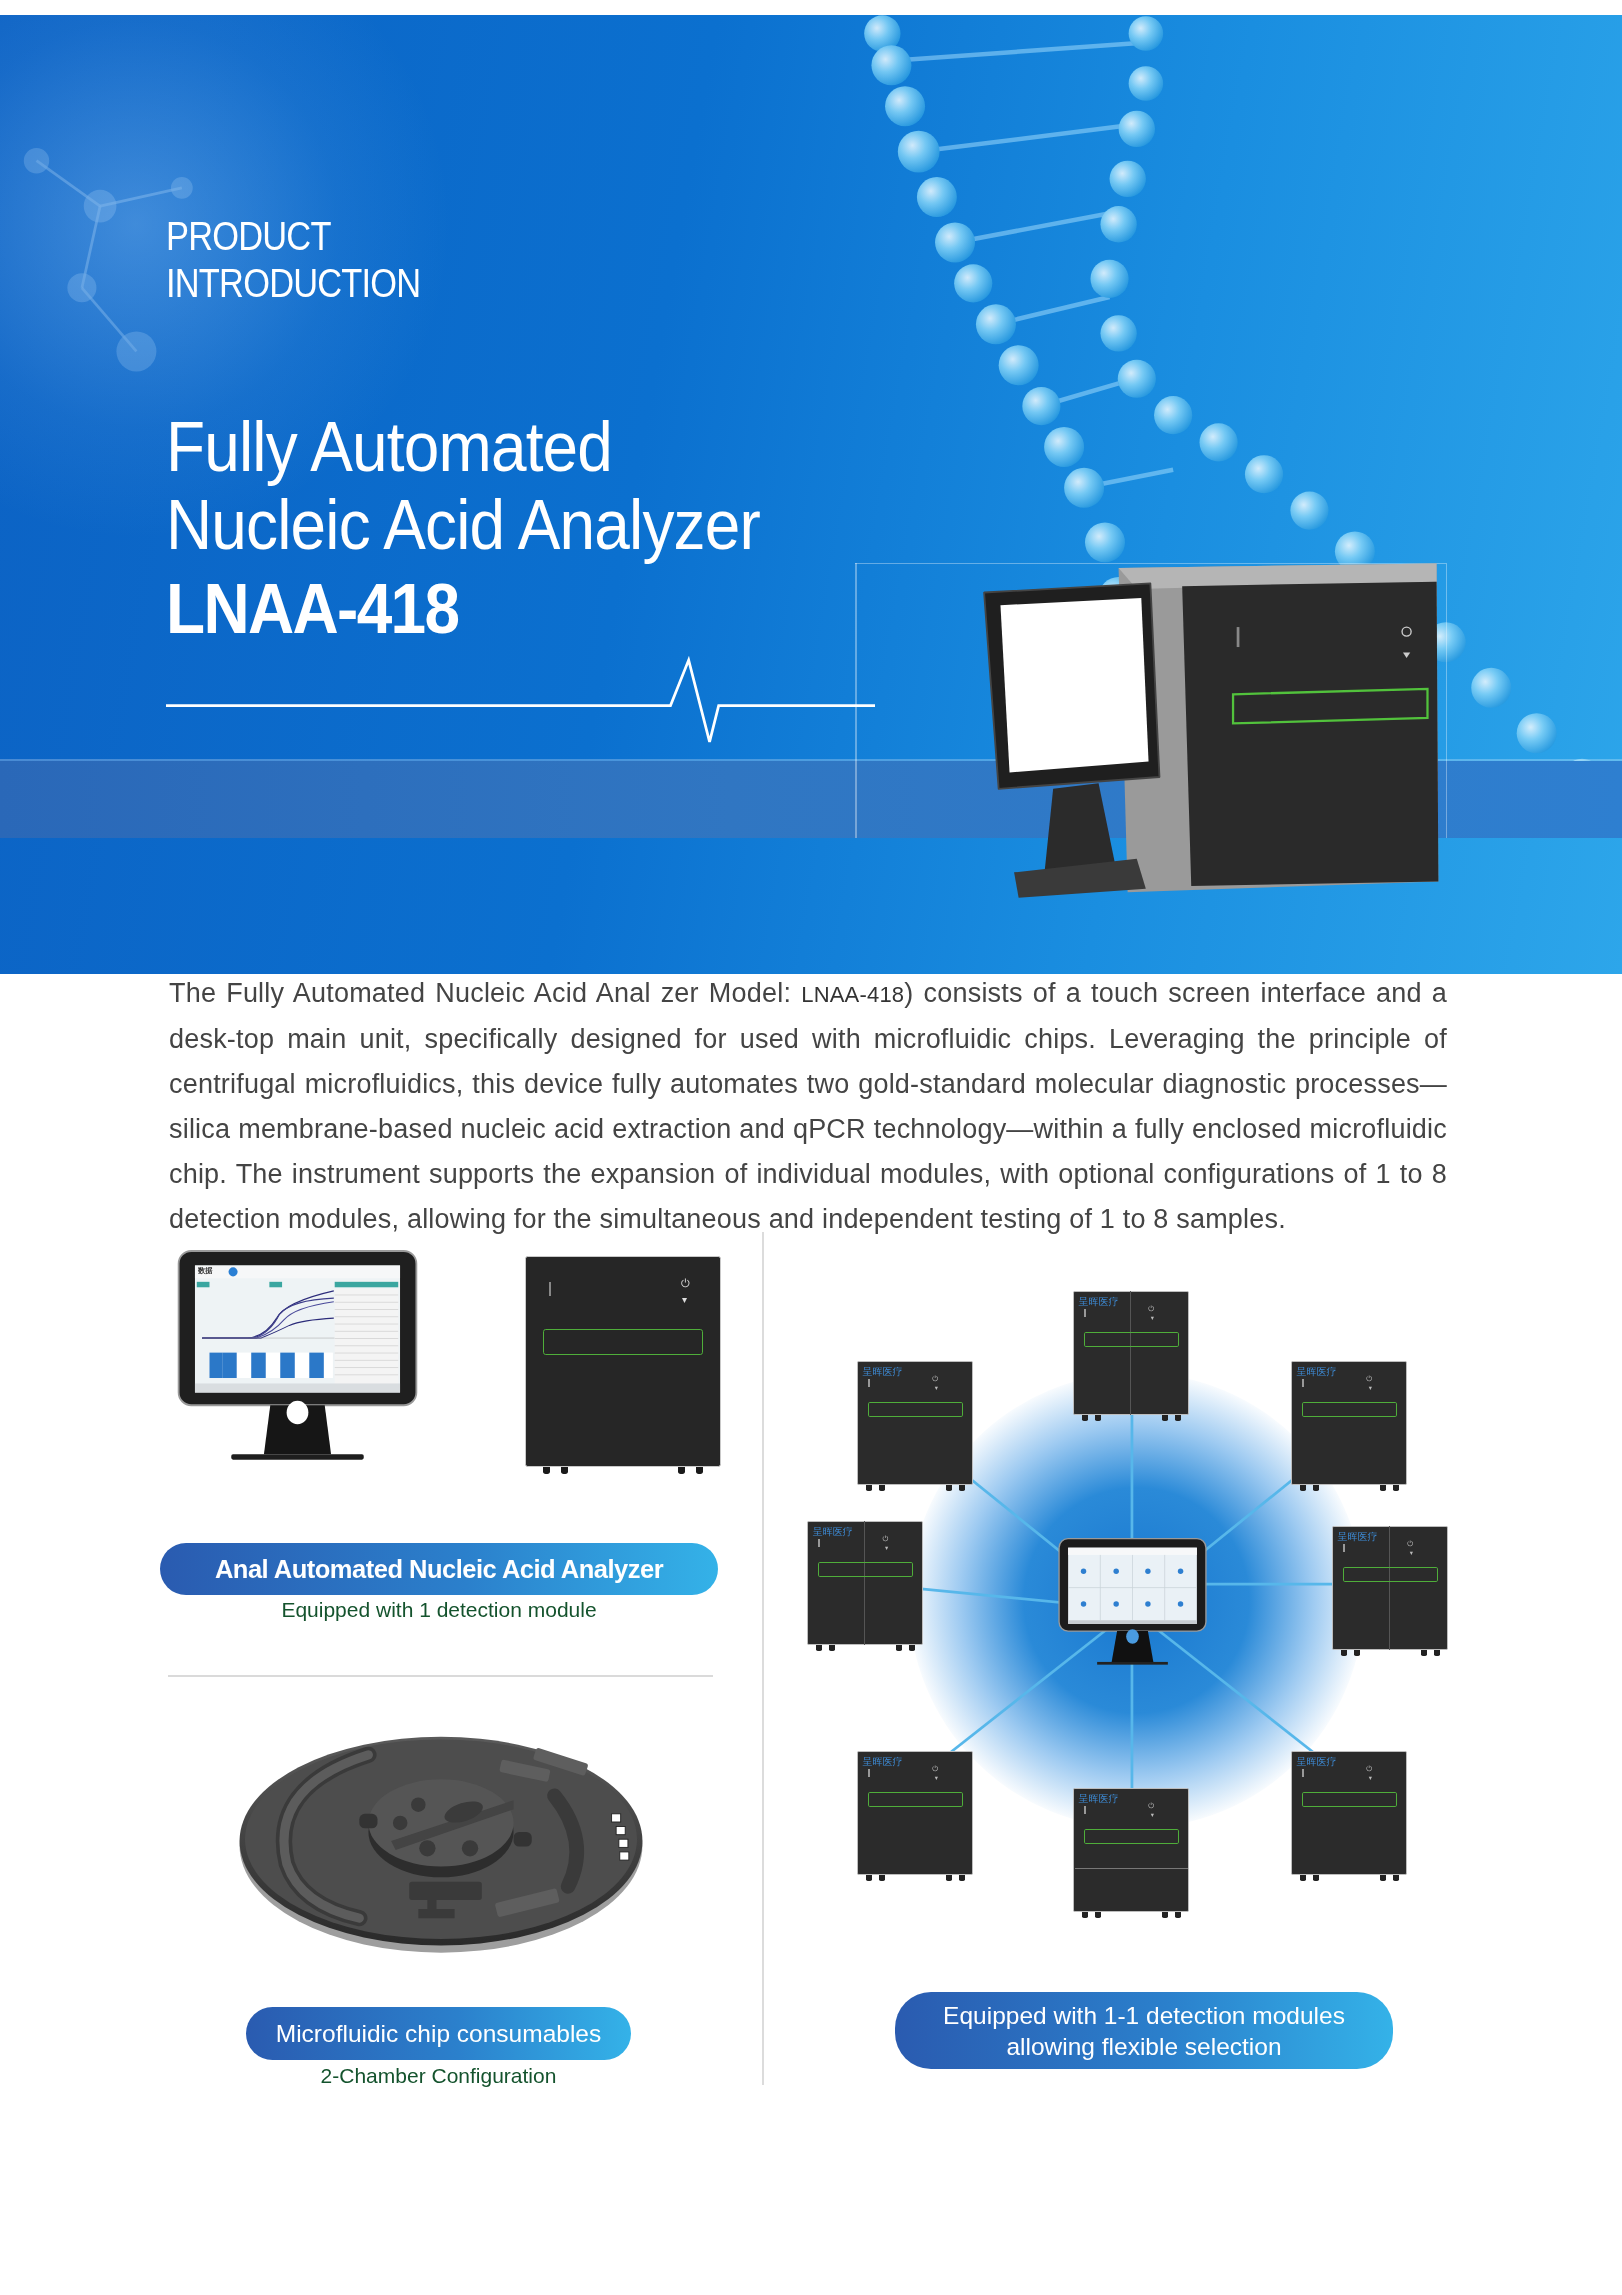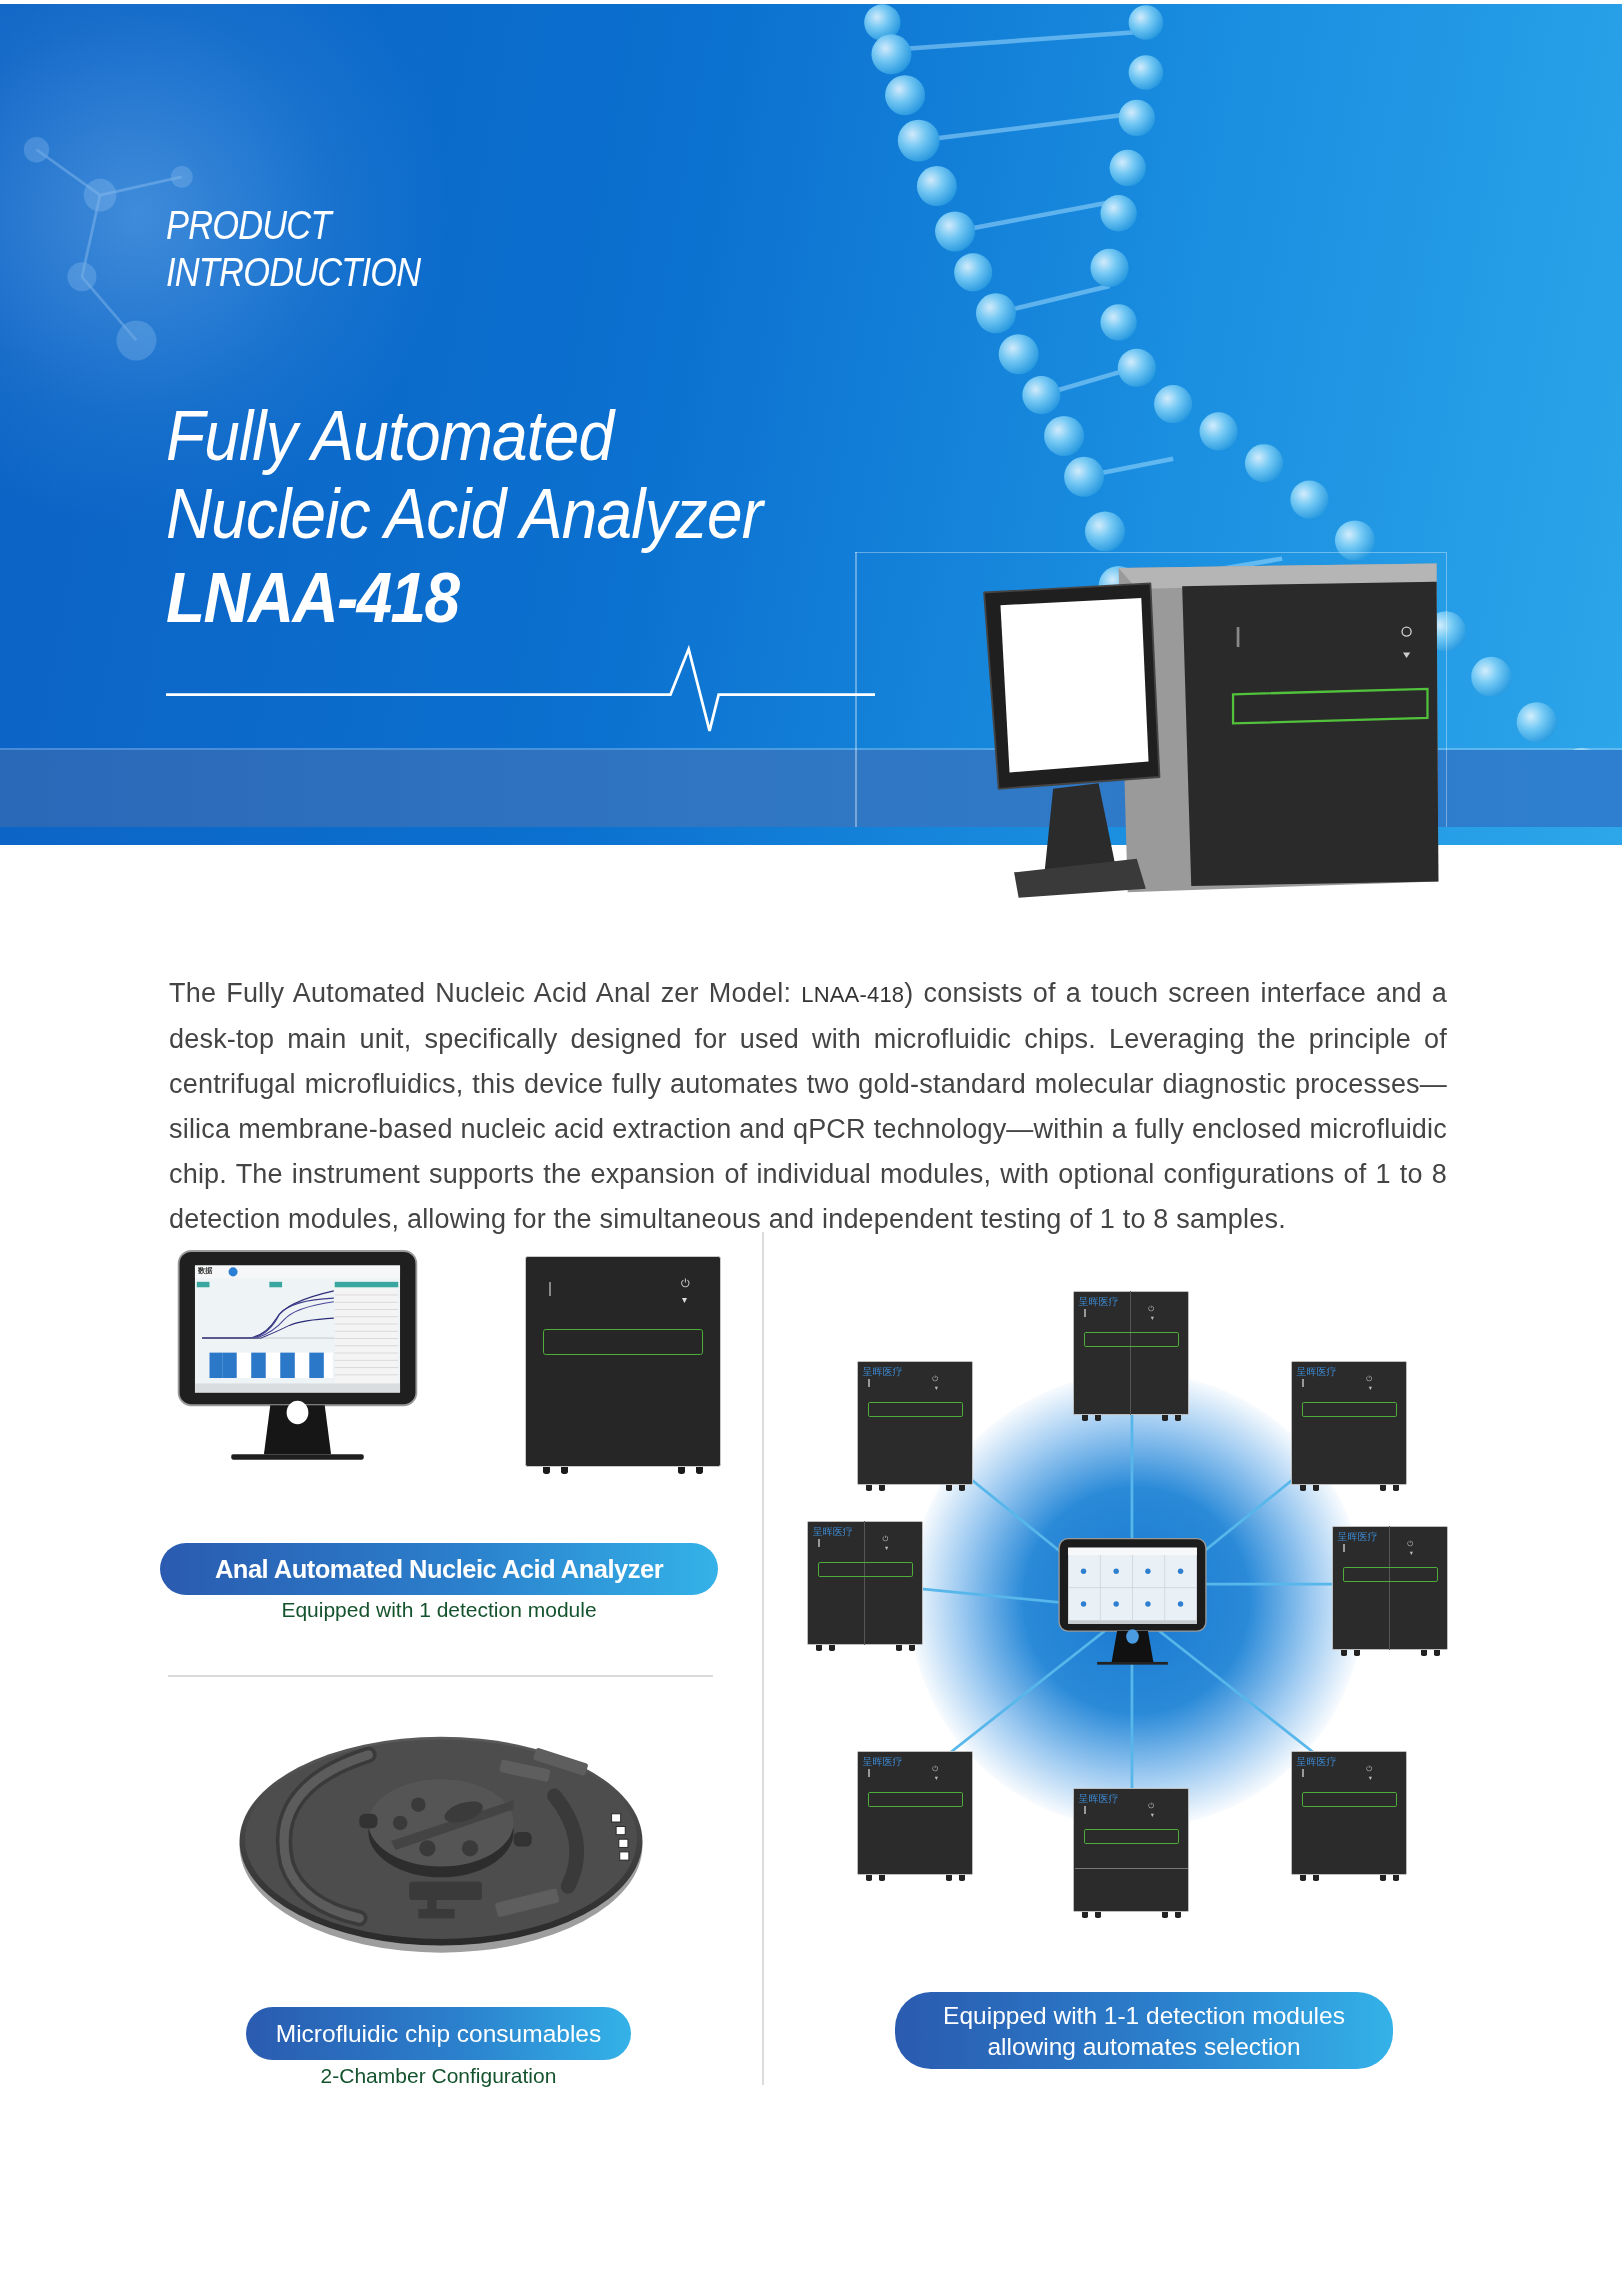--- a/index.html
+++ b/index.html
@@ -1,24 +1,23 @@
 <!DOCTYPE html>
 <html style="font-size:14.5px"><head>
 <meta charset="utf-8">
 <style>
   * { box-sizing: border-box; margin: 0; padding: 0; }
   html, body { width: 1623px; height: 2296px; background: #ffffff; overflow: hidden; }
   body { position: relative; font-family: "Liberation Sans", "DejaVu Sans", sans-serif; color: #333; }
 
   
   .hero {
-    position: absolute; left: 0; top: 4px; width: 1623px; height: 841px;
+    position: absolute; left: 0; top: 15px; width: 1623px; height: 959px;
     background: linear-gradient(100deg, #0c62c4 0%, #0b70cf 40%, #1a8ee0 70%, #2da6ea 100%);
     overflow: hidden;
-    font-style: italic;
   }
   .hero .glow-left {
     position: absolute; left: -182px; top: -109px; width: 636px; height: 636px; border-radius: 50%;
     background: radial-gradient(circle, rgba(160,210,255,0.35) 0%, rgba(160,210,255,0.08) 45%, rgba(0,0,0,0) 70%);
   }
   .hero .molecule { position: absolute; left: 0; top: 73px; width: 291px; height: 327px; opacity: .45; }
   .hero .dna { position: absolute; left: 846px; top: 0; width: 777px; height: 823px; opacity: .9; }
   .hero .band {
     position: absolute; left: 0; top: 746px; width: 1623px; height: 77px;
     background: linear-gradient(90deg, #2a68b8 0%, #3076c2 45%, #2e7fd0 100%);
@@ -450,15 +449,15 @@
     </g>
     <rect x="14" y="94" width="142" height="4" fill="#c8cdd1"></rect>
     <polygon points="68,106 102,106 108,140 62,140" fill="#111"></polygon>
     <ellipse cx="85" cy="112" rx="7" ry="8" fill="#4a9be0"></ellipse>
     <rect x="46" y="140" width="78" height="3" fill="#222"></rect>
   </svg>
 </div>
 
 <div class="pill pill-3">
   <div>Equipped with 1-1 detection modules</div>
-  <div>allowing automates selection</div>
+  <div>allowing flexible selection</div>
 </div>
 
 
 </body></html>

